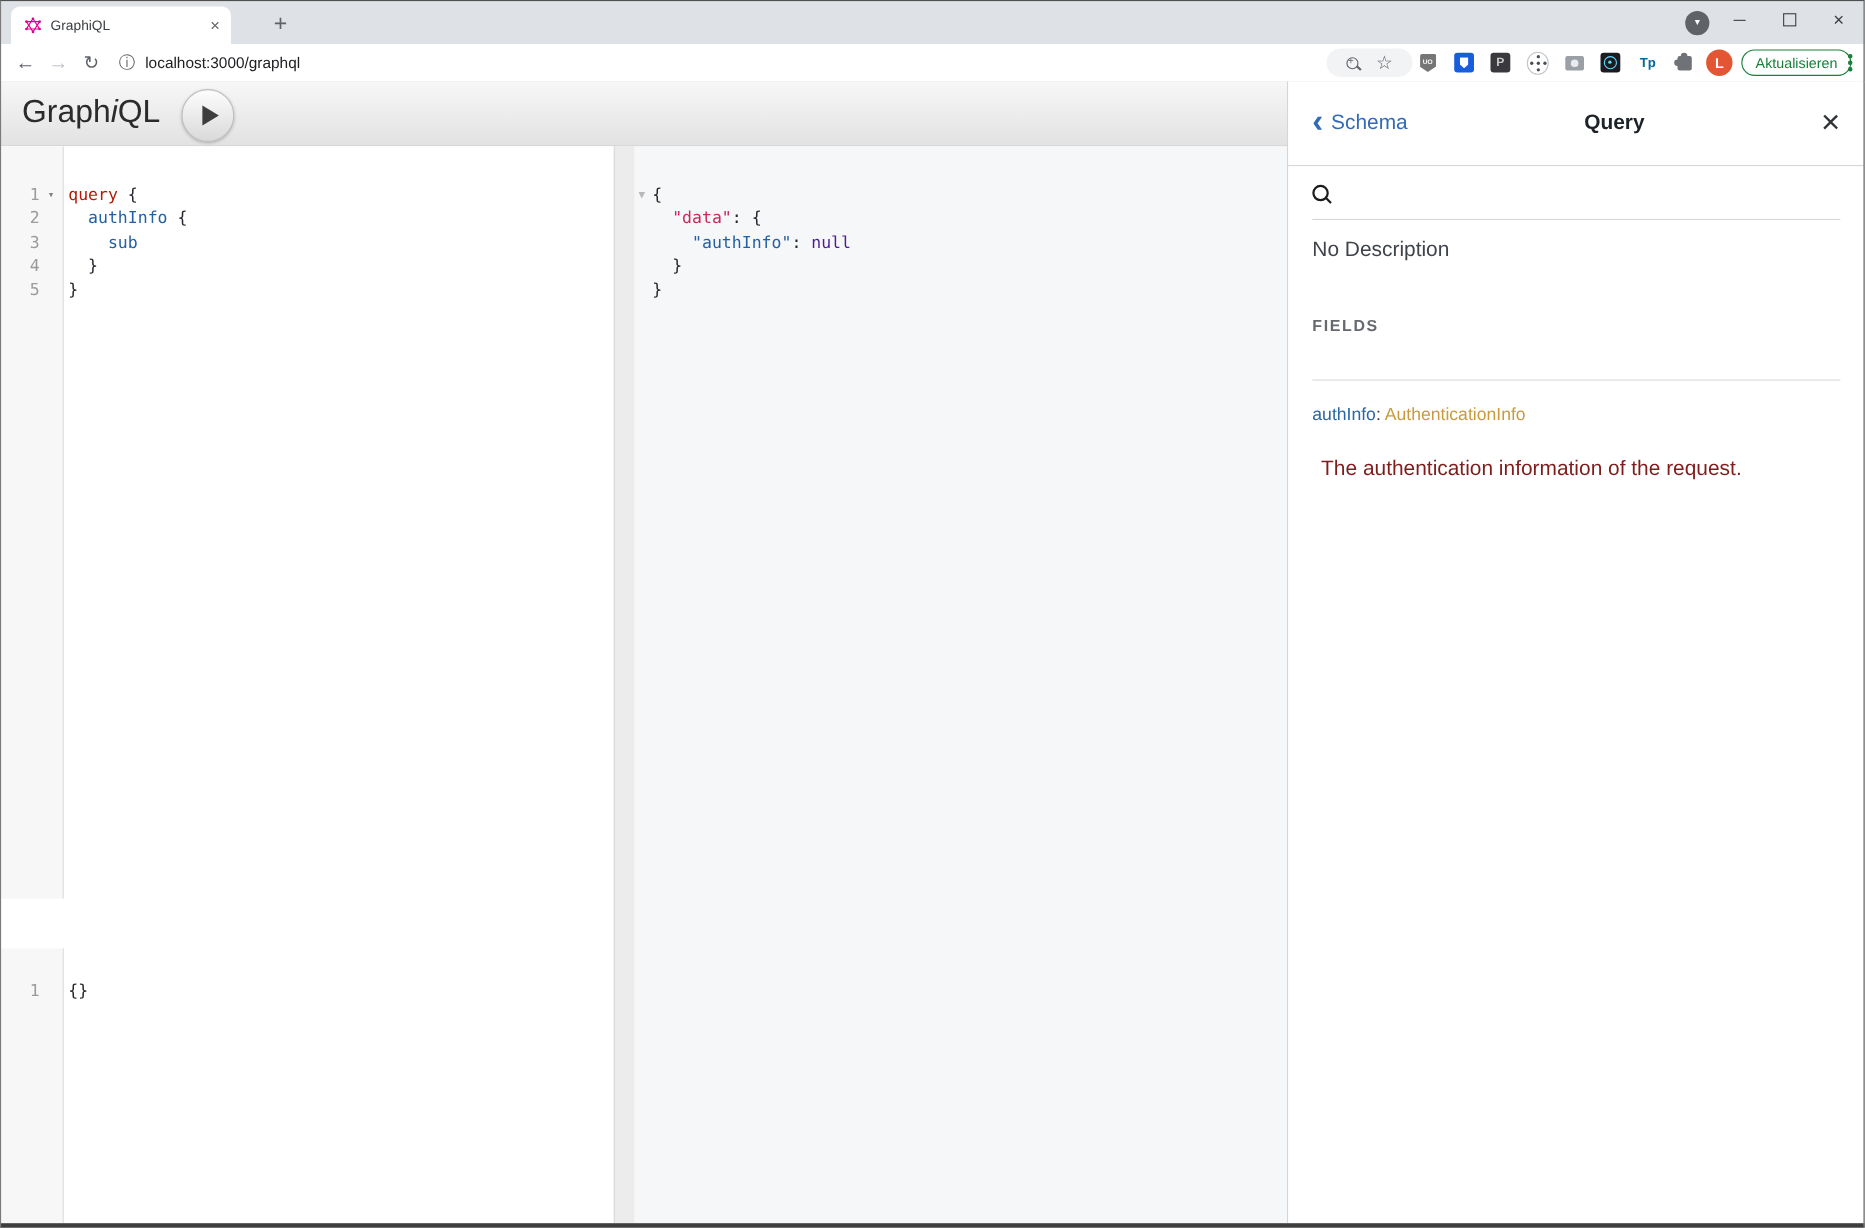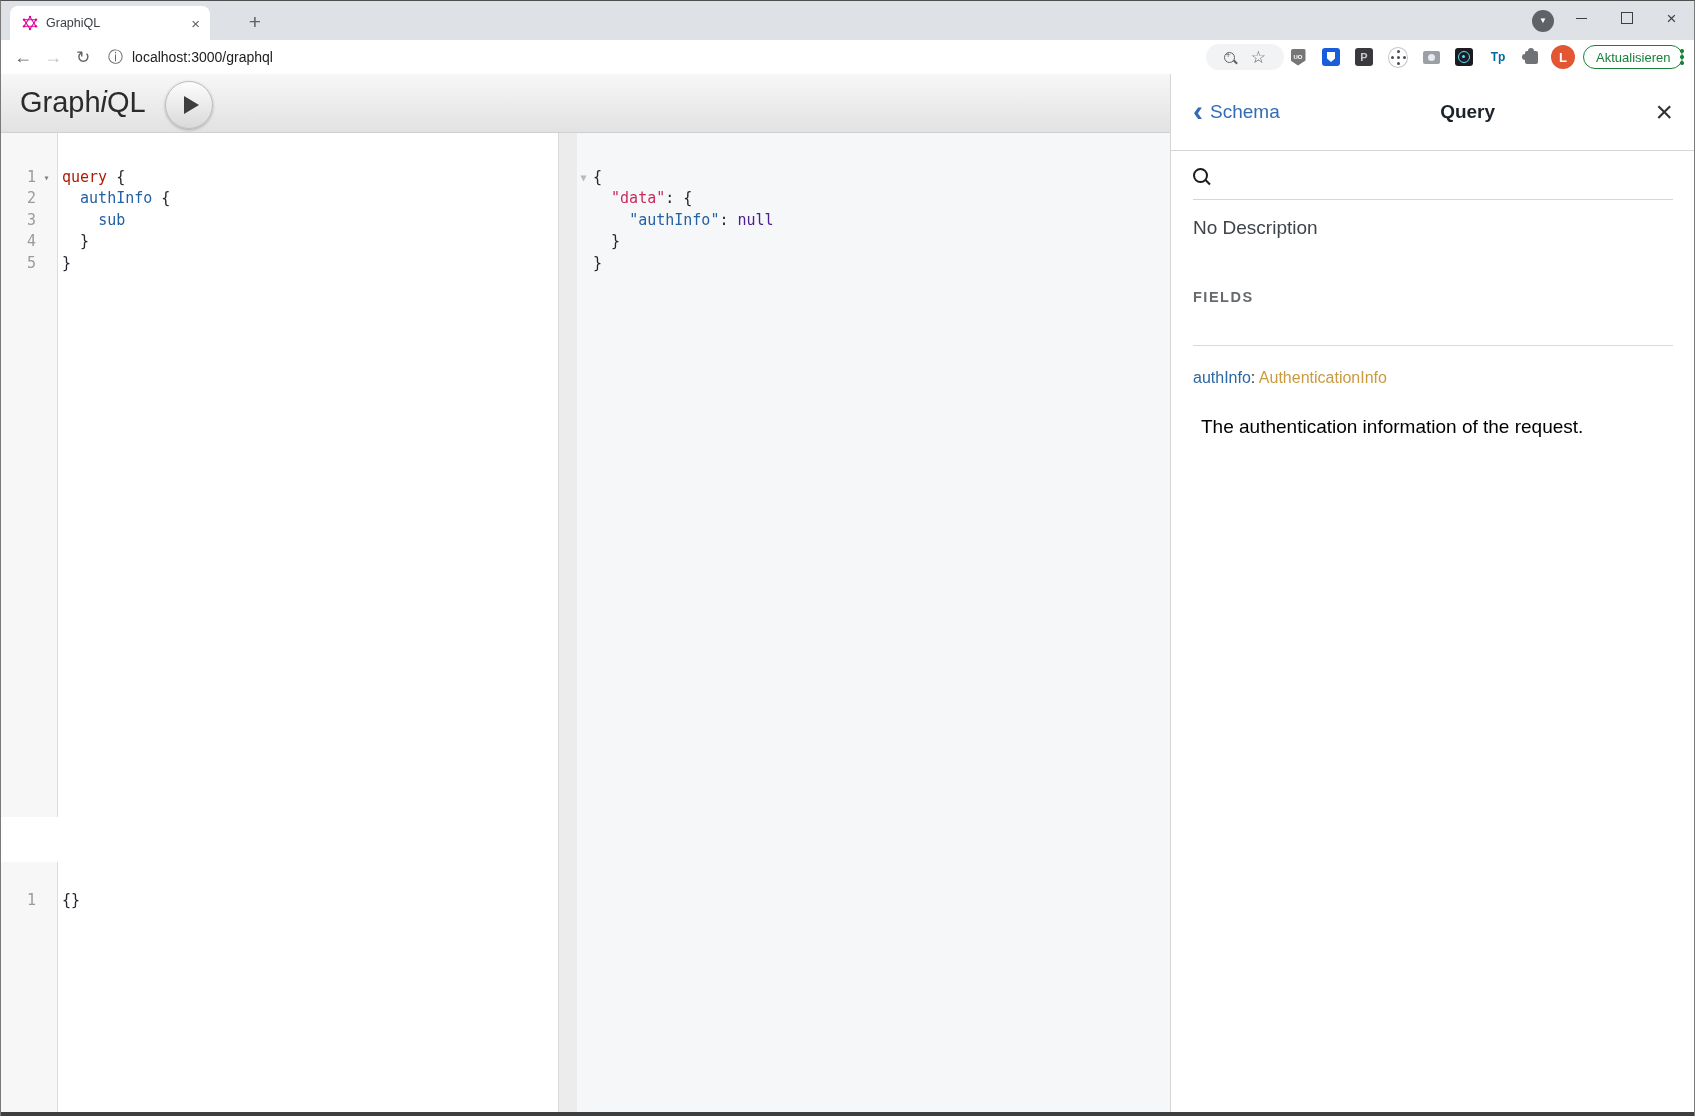--- a/index.html
+++ b/index.html
@@ -133,21 +133,21 @@
       color:#333;flex:1;background:transparent;}
   .doc-search input::placeholder{color:#b4b4b4;}
   .doc-nodesc{margin:17px 22px 0;font-size:19px;color:#3f434a;}
   .doc-fields-label{margin:50px 22px 0;font-size:14.5px;font-weight:bold;letter-spacing:1.5px;color:#66696e;}
   .doc-hr{margin:40px 22px 0;border:none;border-top:1px solid #d9d9d9;}
   .doc-field-block{margin:23px 22px 0;}
   .doc-field-line{font-size:16px;}
   .field-name{color:#2b66a5;}
   .field-colon{color:#30343a;}
   .field-type{color:#C99A3F;}
-  .doc-field-desc{margin-top:29px;padding-left:8px;font-size:19px;color:#000000;}
+  .doc-field-desc{margin-top:29px;padding-left:8px;font-size:19px;color:#7f1d1d;}
 
   .bottom-strip{position:absolute;left:0;bottom:0;width:100%;height:4px;background:#3e3e3e;}
 </style>
 </head>
 <body>
 
 <div id="window">
 
   <div class="tabstrip">
     <div class="tab">

